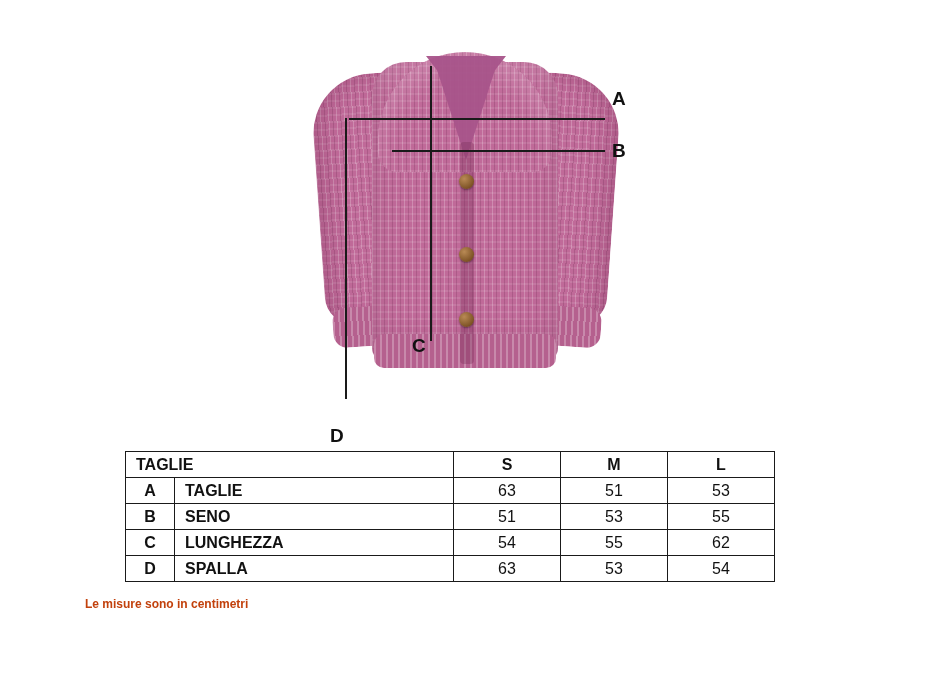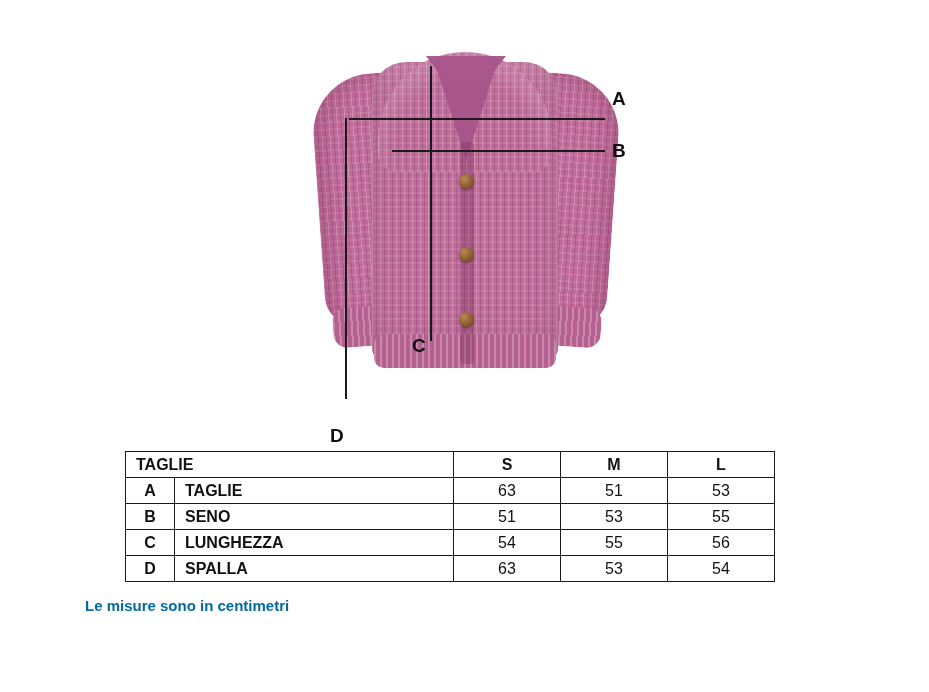--- a/index.html
+++ b/index.html
@@ -217,23 +217,23 @@
     padding-left: 10px !important;
     font-weight: bold;
     font-size: 17px;
   }
   thead th { height: 29px; }
 
   #footnote {
     position: absolute;
     left: 85px;
     top: 597px;
-    font-size: 15px;
-    font-weight: bold;
-    color: #0369a1;
+    font-size: 12px;
+    font-weight: bold;
+    color: #c2410c;
   }
 </style>
 </head>
 <body>
 
 <div id="garment-area">
 
   <div class="garment-wrap">
 
     <div class="sleeve sleeve-left knit">
@@ -291,21 +291,21 @@
       <td class="col-name">SENO</td>
       <td class="col-size">51</td>
       <td class="col-size">53</td>
       <td class="col-size">55</td>
     </tr>
     <tr>
       <td class="col-key">C</td>
       <td class="col-name">LUNGHEZZA</td>
       <td class="col-size">54</td>
       <td class="col-size">55</td>
-      <td class="col-size">56</td>
+      <td class="col-size">62</td>
     </tr>
     <tr>
       <td class="col-key">D</td>
       <td class="col-name">SPALLA</td>
       <td class="col-size">63</td>
       <td class="col-size">53</td>
       <td class="col-size">54</td>
     </tr>
   </tbody>
 </table>

